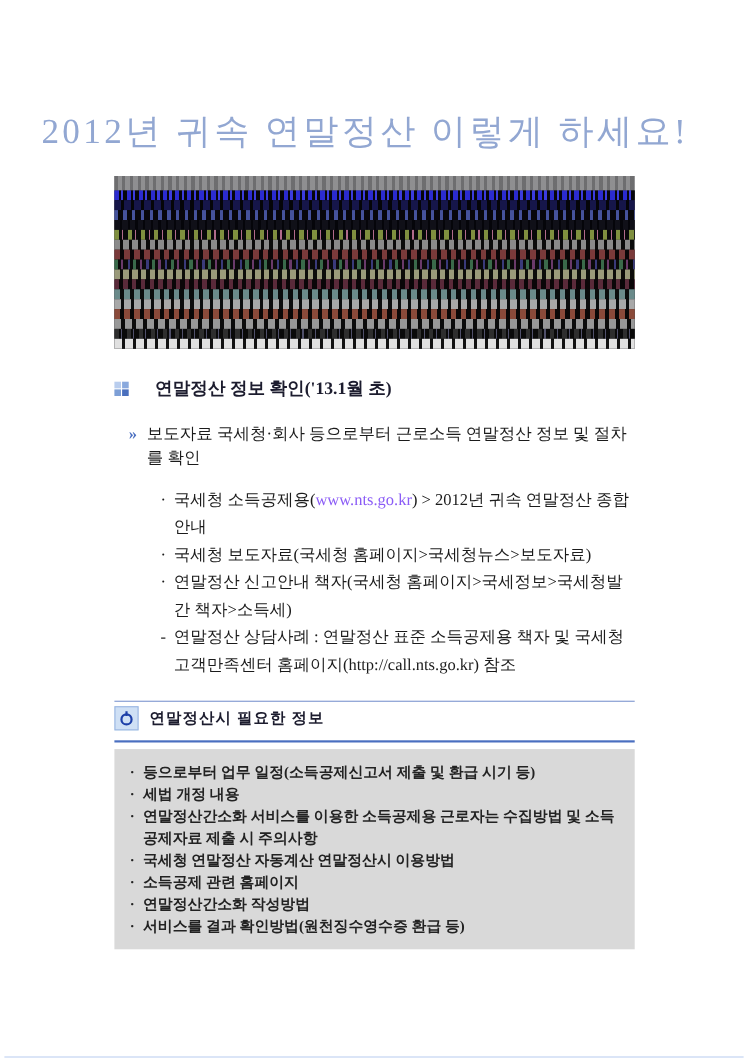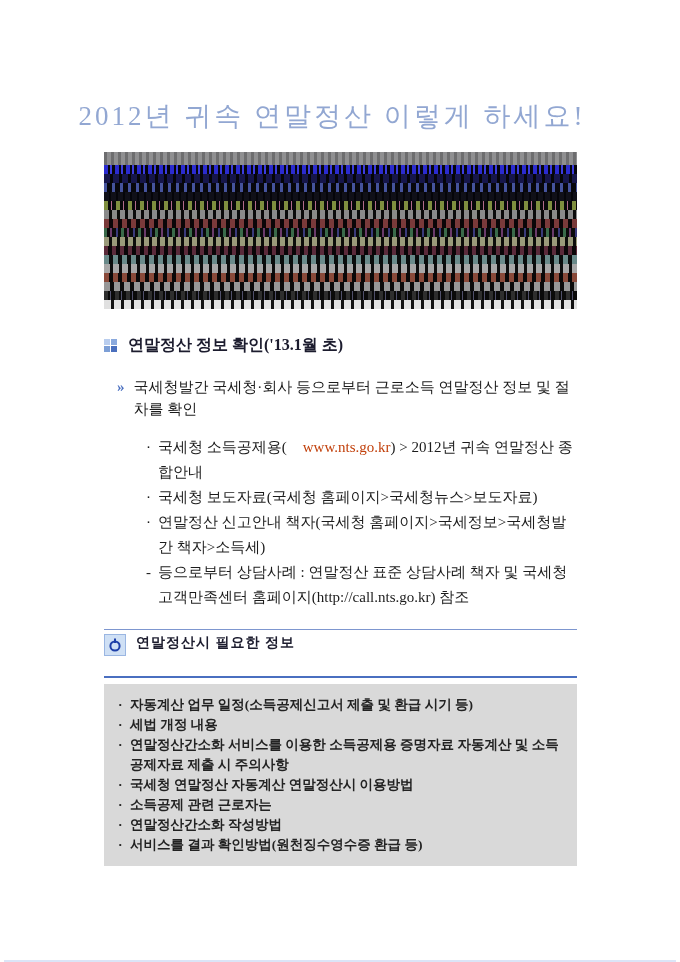--- a/index.html
+++ b/index.html
@@ -6,21 +6,21 @@
   body{
     width:680px;height:962px;background:#ffffff;overflow:hidden;
     font-family:"Liberation Serif","DejaVu Serif",serif;color:#1b1b1b;
     position:relative;
   }
   .page{position:relative;width:680px;height:962px;}
 
   
   .doc-title{
     margin:98px 16px 0 0;text-align:center;
-    font-size:27px;letter-spacing:3px;color:#92a7d2;font-weight:400;
+    font-size:32px;letter-spacing:3px;color:#92a7d2;font-weight:400;
   }
 
   
   .banner{width:473px;margin:18px 0 0 104px;background:#06060a;}
   .banner-fuzz{height:13px;background:repeating-linear-gradient(90deg,#c2c2c2 0 3px,#ffffff 3px 7px);opacity:.55;}
   .banner-row{height:9px;}
   .r1{background:repeating-linear-gradient(90deg,#2b2bd0 0 4px,#06060c 4px 6px,#3c3ce0 6px 8px,#06060c 8px 11px);}
   .r2{background:repeating-linear-gradient(90deg,#16164a 0 6px,#050508 6px 9px);}
   .r3{background:repeating-linear-gradient(90deg,#45539c 0 3px,#07070c 3px 8px);}
   .r4{background:repeating-linear-gradient(90deg,#101018 0 5px,#05050a 5px 7px);}
@@ -33,44 +33,44 @@
   .r11{background:repeating-linear-gradient(90deg,#6a8a8a 0 5px,#0a0c0c 5px 9px);}
   .r12{background:repeating-linear-gradient(90deg,#a8a8a8 0 6px,#0c0c0c 6px 9px);}
   .r13{background:repeating-linear-gradient(90deg,#8a4a3a 0 5px,#0a0808 5px 9px);}
   .r14{background:repeating-linear-gradient(90deg,#989898 0 6px,#0b0b0b 6px 10px);}
   .r15{background:repeating-linear-gradient(90deg,#2e2e2e 0 4px,#0a0a0a 4px 6px,#50506a 6px 7px,#0a0a0a 7px 11px);}
   .r16{background:repeating-linear-gradient(90deg,#e0e0e0 0 7px,#101010 7px 10px);}
 
   
   .content{width:473px;margin-left:104px;}
   .sec1-heading{
-    display:flex;align-items:center;gap:11px;margin-top:26px;
+    display:flex;align-items:center;gap:24px;margin-top:26px;
     font-size:16px;font-weight:bold;color:#1c1c2e;
   }
   .squares-icon{display:grid;grid-template-columns:6px 6px;grid-template-rows:6px 6px;gap:1px;flex:0 0 auto;}
   .squares-icon i{display:block;}
   .squares-icon i:nth-child(1){background:#b9cdee;}
   .squares-icon i:nth-child(2){background:#8aa9dd;}
   .squares-icon i:nth-child(3){background:#7d9fd6;}
   .squares-icon i:nth-child(4){background:#4a6fbd;}
 
   .lead{display:flex;margin:20px 0 0 13px;font-size:15px;line-height:22px;}
   .lead .chev{color:#4a6fc0;font-weight:bold;margin-right:9px;flex:0 0 auto;}
 
   .item-list{margin:15px 0 0 42px;}
   .item{display:flex;font-size:15px;line-height:25px;}
   .item .marker{flex:0 0 12px;color:#1b1b1b;}
   .item .txt{flex:1;}
-  a.inline-link{color:#c2410c;text-decoration:none;margin-left:16px;}
+  a.inline-link{color:#8b5cf6;text-decoration:none;}
 
   
   .sec2-header{
     margin-top:19px;
     border-top:1px solid #7d96cf;border-bottom:2px solid #4a6fc0;
-    padding:4px 0 20px 0;display:flex;align-items:flex-start;gap:10px;
+    padding:4px 0 9px 0;display:flex;align-items:center;gap:10px;
   }
   .power-box{
     width:20px;height:20px;background:#cfe0f5;border:1px solid #9ab6e2;
     display:flex;align-items:center;justify-content:center;flex:0 0 auto;
   }
   .sec2-title{font-size:14px;font-weight:bold;color:#1c1c2e;letter-spacing:1px;}
 
   .info-box{
     margin-top:6px;background:#d9d9d9;padding:11px 12px 11px 14px;
   }
@@ -119,72 +119,72 @@
           <i></i>
           <i></i>
           <i></i>
           <i></i>
         </span>
       <span>연말정산 정보 확인('13.1월 초)</span>
     </div>
 
     <div class="lead">
       <span class="chev">»</span>
-      <span>국세청발간 국세청·회사 등으로부터 근로소득 연말정산 정보 및 절차를 확인</span>
+      <span>보도자료 국세청·회사 등으로부터 근로소득 연말정산 정보 및 절차를 확인</span>
     </div>
 
     <div class="item-list">
       <div class="item">
         <span class="marker">·</span>
         <span class="txt"><span>국세청 소득공제용(</span><a class="inline-link" href="#">www.nts.go.kr</a><span>) &gt; 2012년 귀속 연말정산 종합안내</span></span>
       </div>
       <div class="item">
         <span class="marker">·</span>
         <span class="txt">국세청 보도자료(국세청 홈페이지&gt;국세청뉴스&gt;보도자료)</span>
       </div>
       <div class="item">
         <span class="marker">·</span>
         <span class="txt">연말정산 신고안내 책자(국세청 홈페이지&gt;국세정보&gt;국세청발간 책자&gt;소득세)</span>
       </div>
       <div class="item">
         <span class="marker">-</span>
-        <span class="txt">등으로부터 상담사례 : 연말정산 표준 상담사례 책자 및 국세청 고객만족센터 홈페이지(http://call.nts.go.kr) 참조</span>
+        <span class="txt">연말정산 상담사례 : 연말정산 표준 소득공제용 책자 및 국세청 고객만족센터 홈페이지(http://call.nts.go.kr) 참조</span>
       </div>
     </div>
 
     <div class="sec2-header">
       <span class="power-box">
         <svg width="14" height="14" viewBox="0 0 14 14">
           <circle cx="7" cy="8" r="4.6" fill="none" stroke="#1d3fa8" stroke-width="2"></circle>
           <line x1="7" y1="0.5" x2="7" y2="5" stroke="#1d3fa8" stroke-width="2"></line>
         </svg>
       </span>
       <span class="sec2-title">연말정산시 필요한 정보</span>
     </div>
 
     <div class="info-box">
       <div class="info-item">
         <span class="marker">·</span>
-        <span class="txt">자동계산 업무 일정(소득공제신고서 제출 및 환급 시기 등)</span>
+        <span class="txt">등으로부터 업무 일정(소득공제신고서 제출 및 환급 시기 등)</span>
       </div>
       <div class="info-item">
         <span class="marker">·</span>
         <span class="txt">세법 개정 내용</span>
       </div>
       <div class="info-item">
         <span class="marker">·</span>
-        <span class="txt">연말정산간소화 서비스를 이용한 소득공제용 증명자료 자동계산 및 소득공제자료 제출 시 주의사항</span>
+        <span class="txt">연말정산간소화 서비스를 이용한 소득공제용 근로자는 수집방법 및 소득공제자료 제출 시 주의사항</span>
       </div>
       <div class="info-item">
         <span class="marker">·</span>
         <span class="txt">국세청 연말정산 자동계산 연말정산시 이용방법</span>
       </div>
       <div class="info-item">
         <span class="marker">·</span>
-        <span class="txt">소득공제 관련 근로자는</span>
+        <span class="txt">소득공제 관련 홈페이지</span>
       </div>
       <div class="info-item">
         <span class="marker">·</span>
         <span class="txt">연말정산간소화 작성방법</span>
       </div>
       <div class="info-item">
         <span class="marker">·</span>
         <span class="txt">서비스를 결과 확인방법(원천징수영수증 환급 등)</span>
       </div>
     </div>

